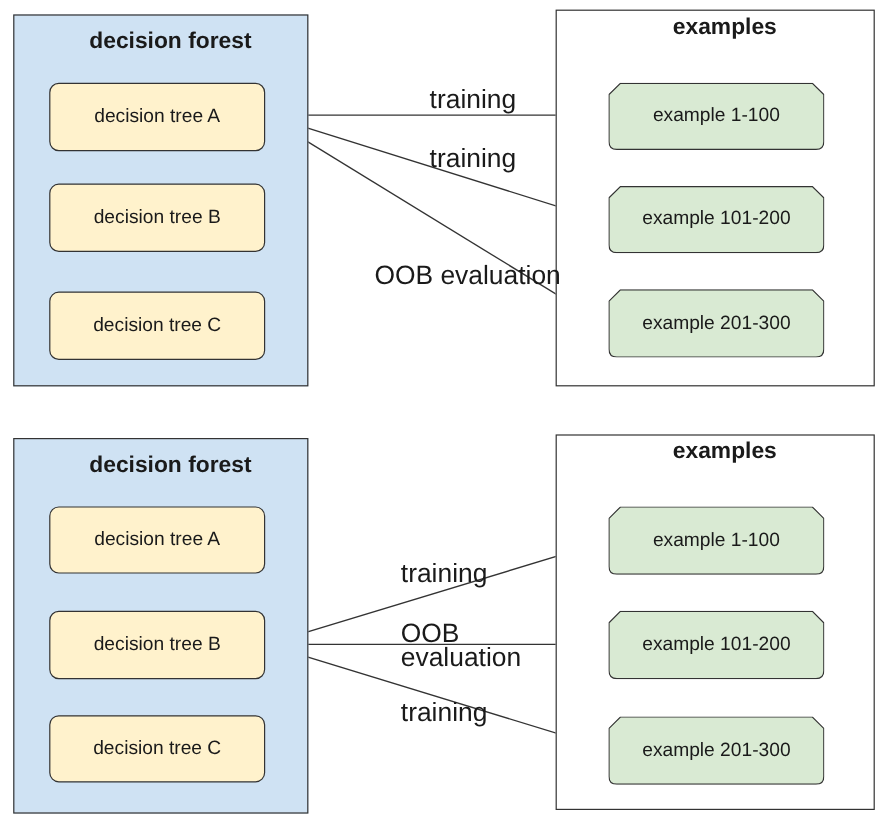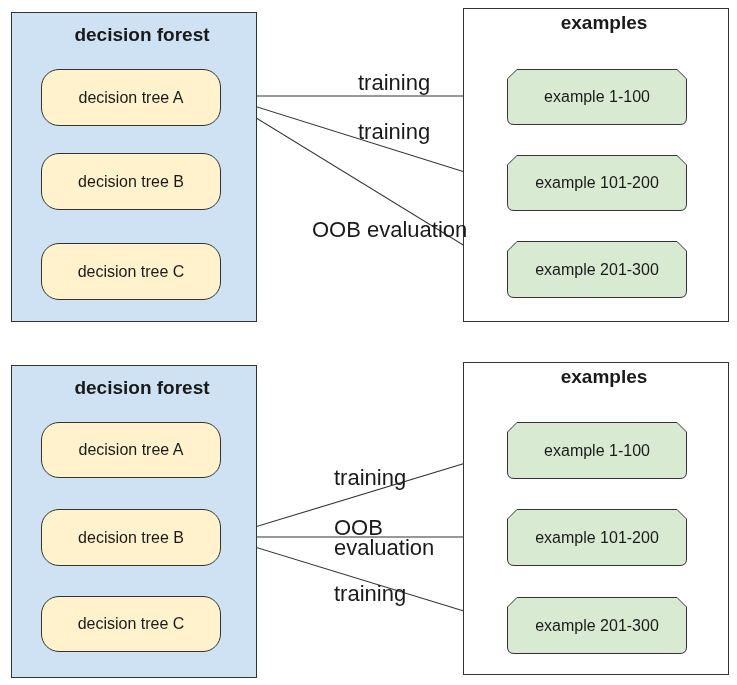--- a/index.html
+++ b/index.html
@@ -39,21 +39,21 @@
     padding-left: 16px;
   }
   .forest-box .box-title { top: 11px; }
   .examples-box .box-title { top: 3px; }
   .tree-node {
     position: absolute;
     width: 180px; height: 57px;
     box-sizing: border-box;
     background: var(--tree-fill, #fff2cc);
     border: 1px solid var(--border, #333333);
-    border-radius: 18px;
+    border-radius: 8px;
     display: flex;
     align-items: center;
     justify-content: center;
     font-size: 16px;
     color: var(--text, #1a1a1a);
   }
   .card-node {
     position: absolute;
     width: 180px;
   }

